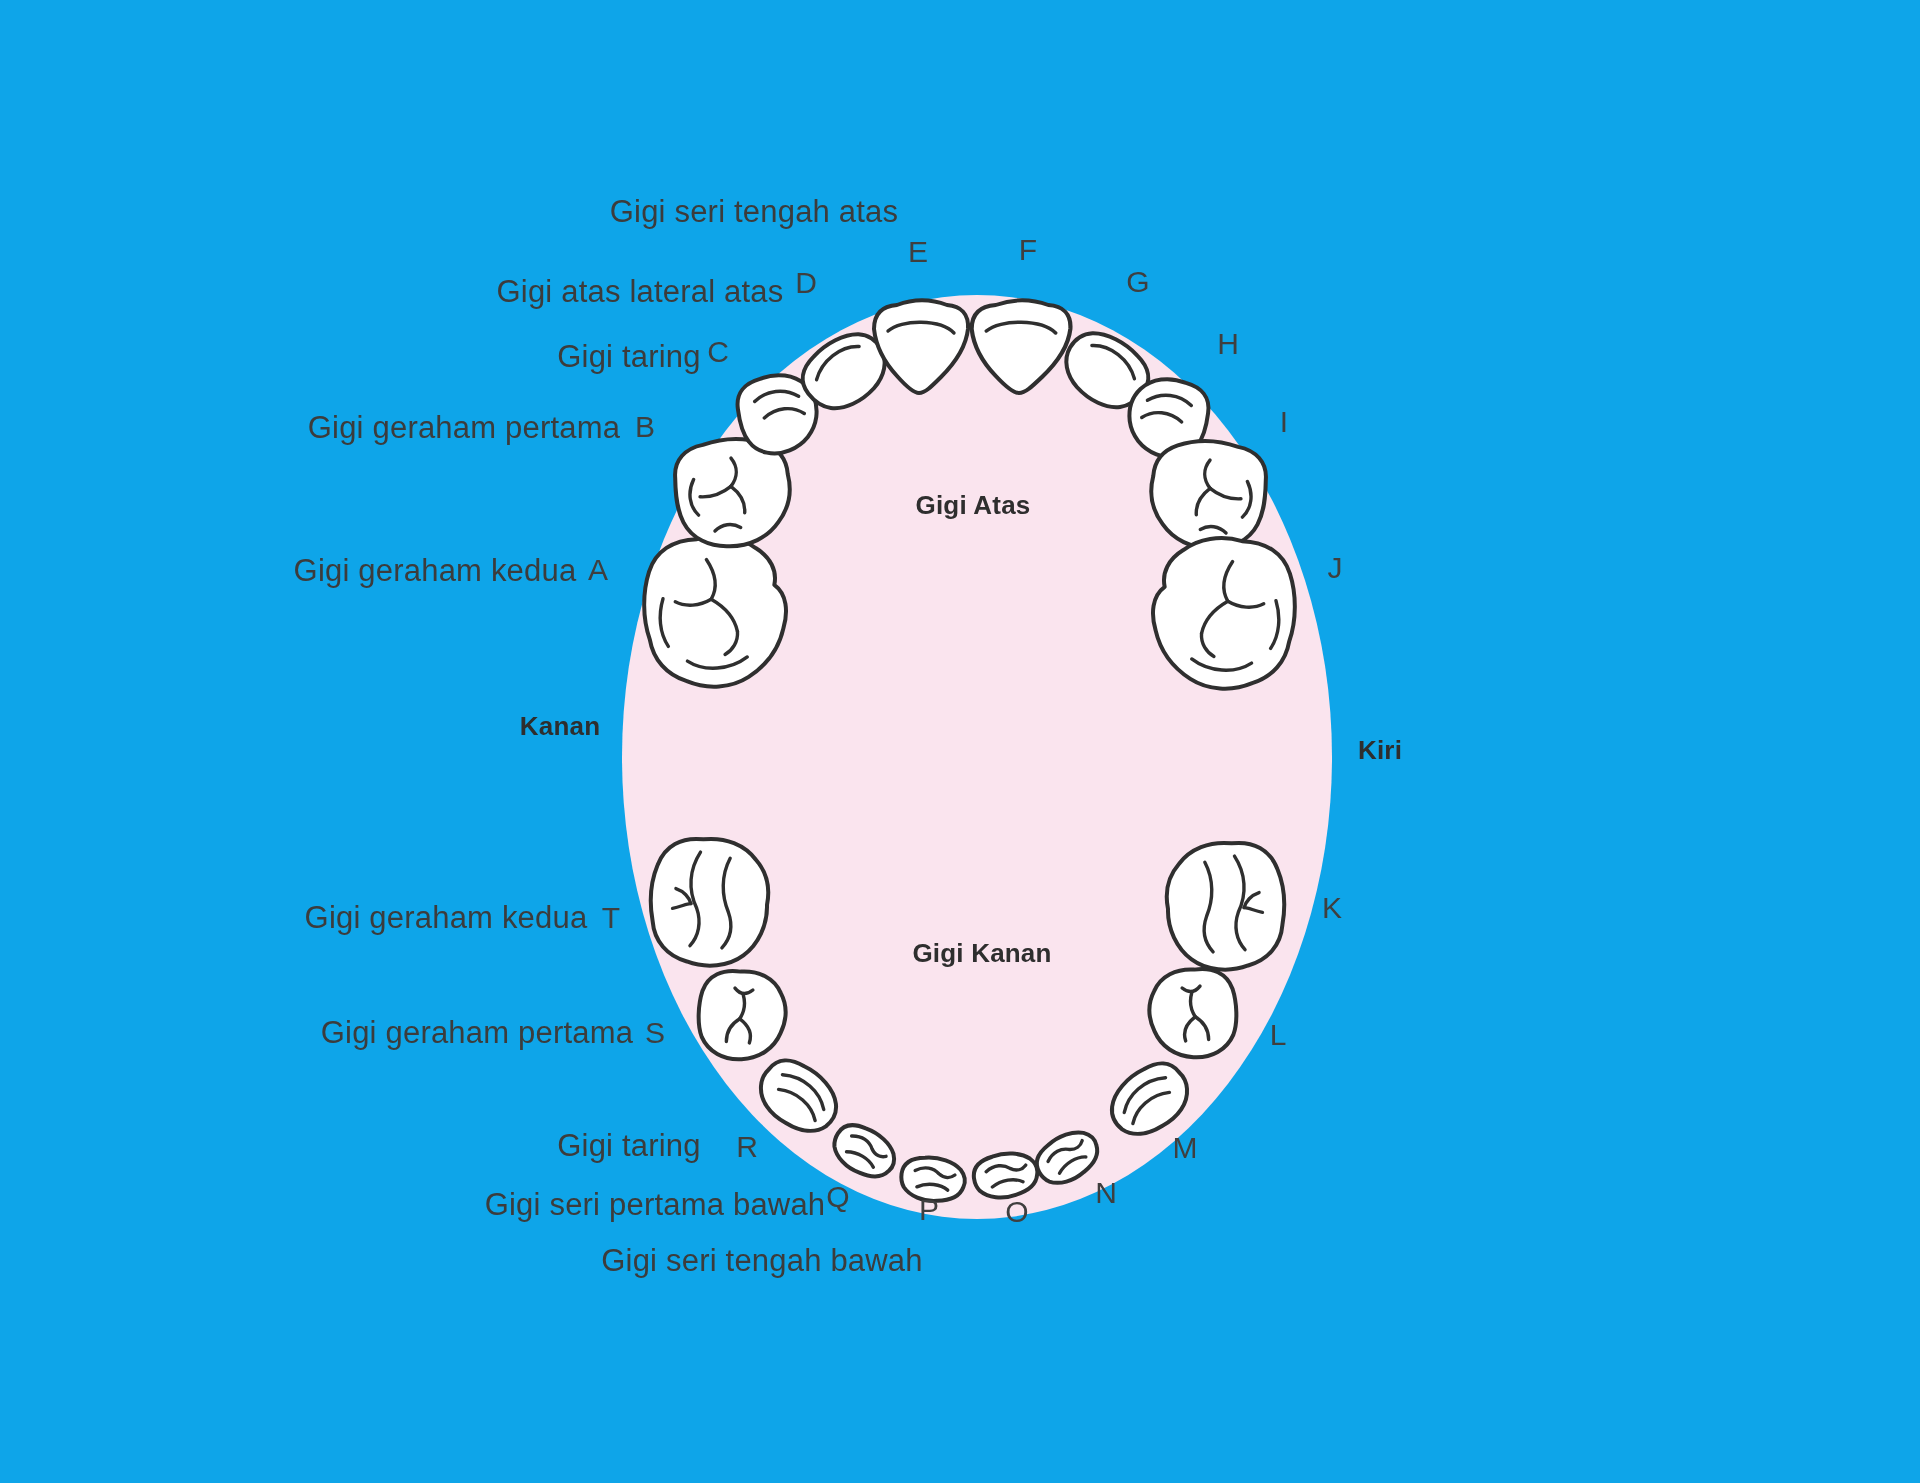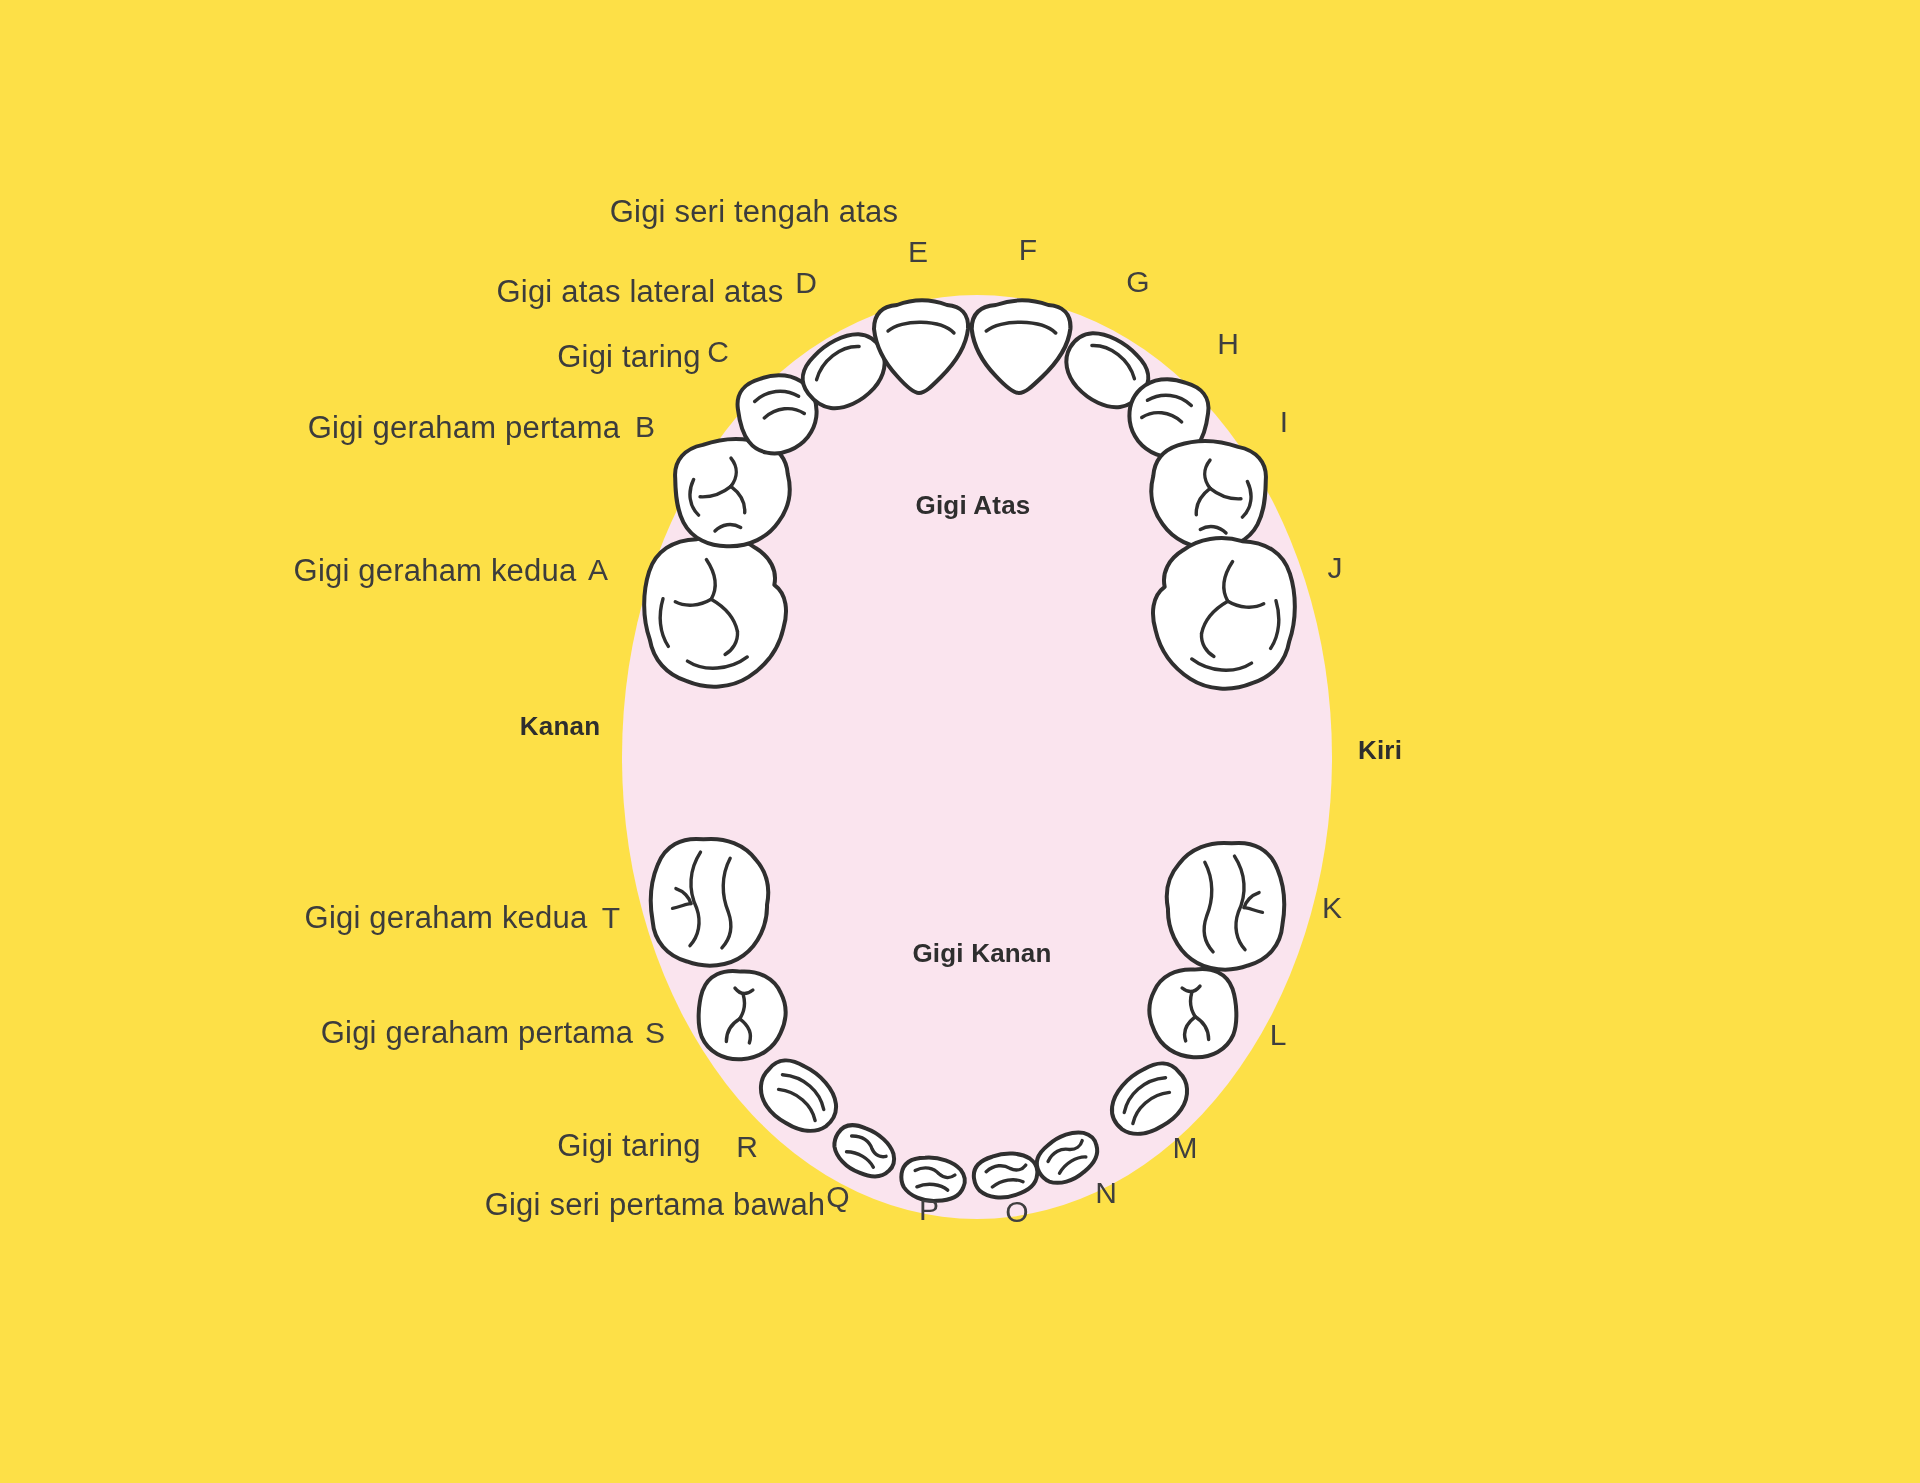--- a/index.html
+++ b/index.html
@@ -1,19 +1,19 @@
 <!DOCTYPE html>
 <html><head>
 <meta charset="utf-8">
 <style>
   html,body{margin:0;padding:0;background:#ffffff;}
   #stage{
     position:relative;
     width:1920px;height:1483px;
-    background:#fde047;
+    background:#0ea5e9;
     font-family:"Liberation Sans", sans-serif;
     overflow:hidden;
   }
   #arch-svg{position:absolute;left:0;top:0;width:1920px;height:1483px;}
   .tooth{fill:#ffffff;stroke:#2f2f2f;stroke-width:4;stroke-linejoin:round;stroke-linecap:round;}
   .groove{fill:none;stroke:#2f2f2f;stroke-width:3.4;stroke-linecap:round;}
   .lbl{
     position:absolute;
     transform:translate(-50%,-50%);
     white-space:nowrap;
@@ -121,20 +121,21 @@
   <div class="lbl" style="left:754px;top:212px">Gigi seri tengah atas</div>
   <div class="lbl" style="left:640px;top:292px">Gigi atas lateral atas</div>
   <div class="lbl" style="left:629px;top:357px">Gigi taring</div>
   <div class="lbl" style="left:464px;top:428px">Gigi geraham pertama</div>
   <div class="lbl" style="left:435px;top:571px">Gigi geraham kedua</div>
 
   <div class="lbl" style="left:446px;top:918px">Gigi geraham kedua</div>
   <div class="lbl" style="left:477px;top:1033px">Gigi geraham pertama</div>
   <div class="lbl" style="left:629px;top:1146px">Gigi taring</div>
   <div class="lbl" style="left:655px;top:1205px">Gigi seri pertama bawah</div>
+  <div class="lbl" style="left:762px;top:1261px">Gigi seri tengah bawah</div>
 
   <div class="lbl bold" style="left:973px;top:505px">Gigi Atas</div>
   <div class="lbl bold" style="left:982px;top:953px">Gigi Kanan</div>
   <div class="lbl bold" style="left:560px;top:726px">Kanan</div>
   <div class="lbl bold" style="left:1380px;top:750px">Kiri</div>
 
   <div class="tletter" style="left:598px;top:570px">A</div>
   <div class="tletter" style="left:645px;top:427px">B</div>
   <div class="tletter" style="left:718px;top:352px">C</div>
   <div class="tletter" style="left:806px;top:283px">D</div>

